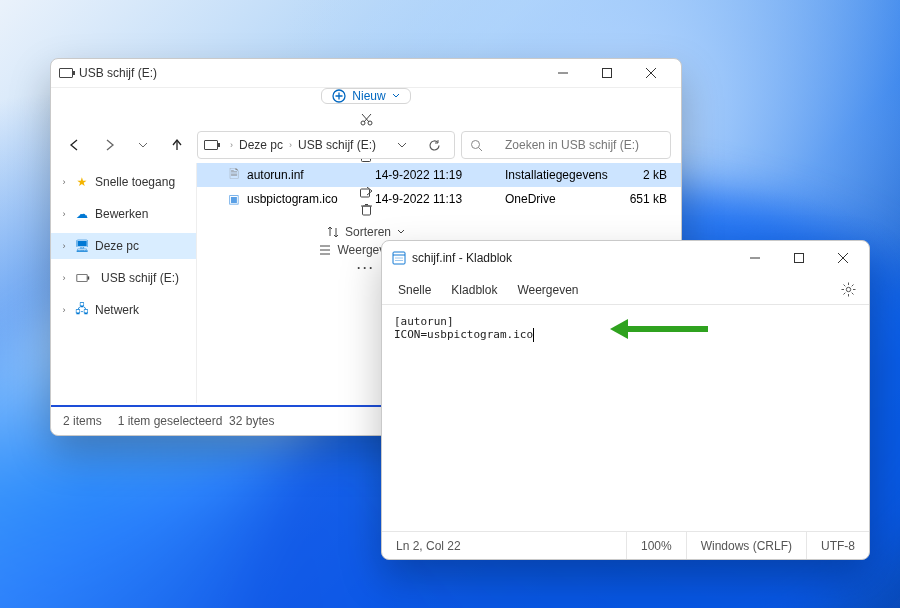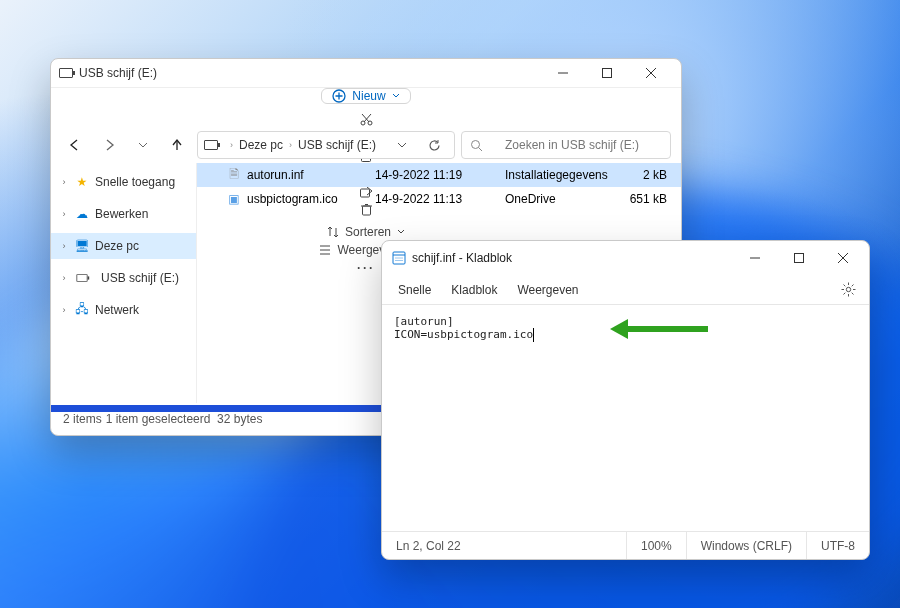--- a/index.html
+++ b/index.html
@@ -58,21 +58,21 @@
   .ic{ width:14px; height:14px; display:flex; align-items:center; justify-content:center;}
 
   .list{ flex:1; }
   .cols{ display:flex; height:24px; align-items:center; color:#666; border-bottom:1px solid #eee; padding-left:30px;}
   .c-name{flex:1;} .c-date{width:130px;} .c-type{width:120px;} .c-size{width:56px; text-align:right; padding-right:14px;}
   .row{ display:flex; align-items:center; height:24px; padding-left:10px;}
   .row.sel{ background:#cce4ff;}
   .row .ic{margin-right:6px;}
   .row .c-name{display:flex;align-items:center;}
 
-  .status{ position:absolute; left:0; right:0; bottom:0; height:30px; border-top:7px solid #1d4ed8; display:flex; gap:4px; padding:0 12px; color:#555;}
+  .status{ position:absolute; left:0; right:0; bottom:0; height:30px; border-top:2px solid #1d4ed8; display:flex; align-items:center; gap:16px; padding:0 12px; color:#555;}
 
   
   .notepad{ left:381px; top:240px; width:489px; height:320px; }
   .np-title{ display:flex; align-items:center; height:34px; padding:0 4px 0 10px; }
   .np-title .ic{ color:#1178d4;}
   .np-title .t{ margin-left:6px; font-size:12px; color:#222;}
   .np-title .spacer{flex:1;}
   .np-title .wbtn{ width:44px; height:34px; display:flex; align-items:center; justify-content:center;}
 
   .np-menu{ display:flex; align-items:center; height:30px; padding:0 6px; border-bottom:1px solid #e6e6e6;}

